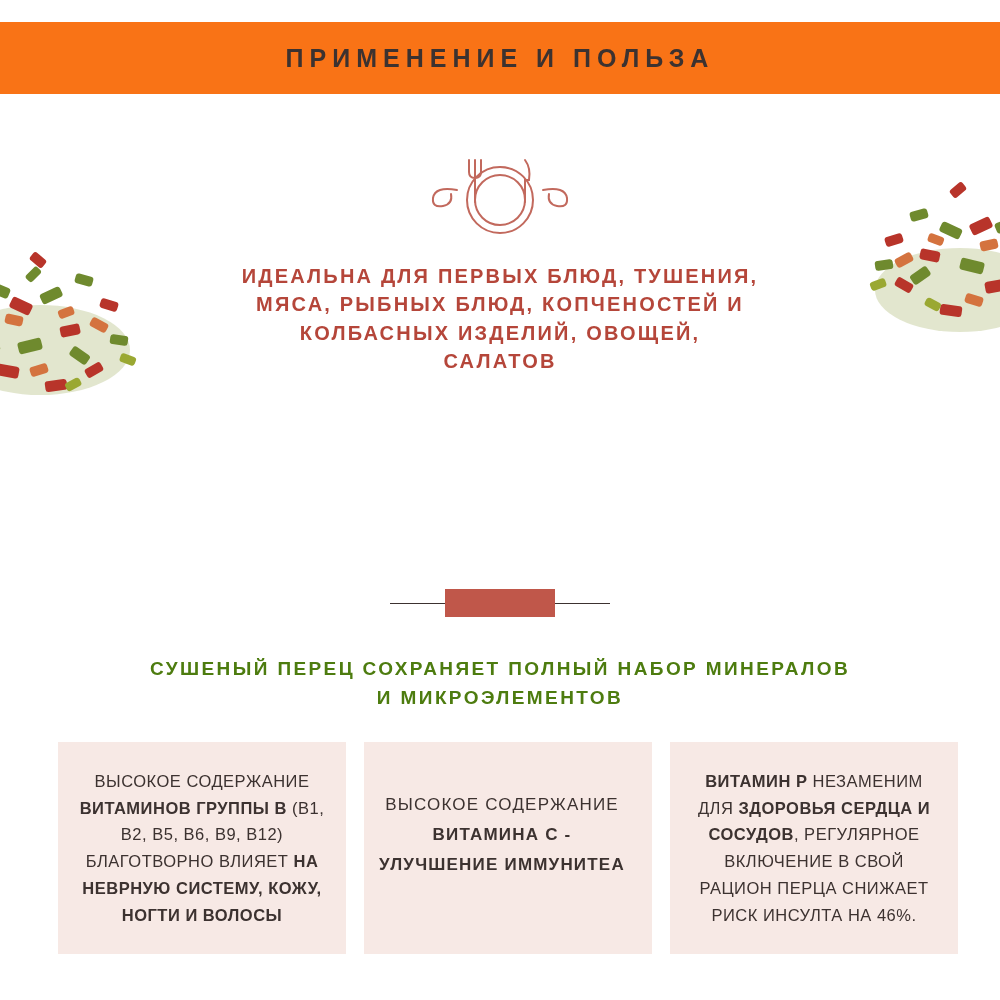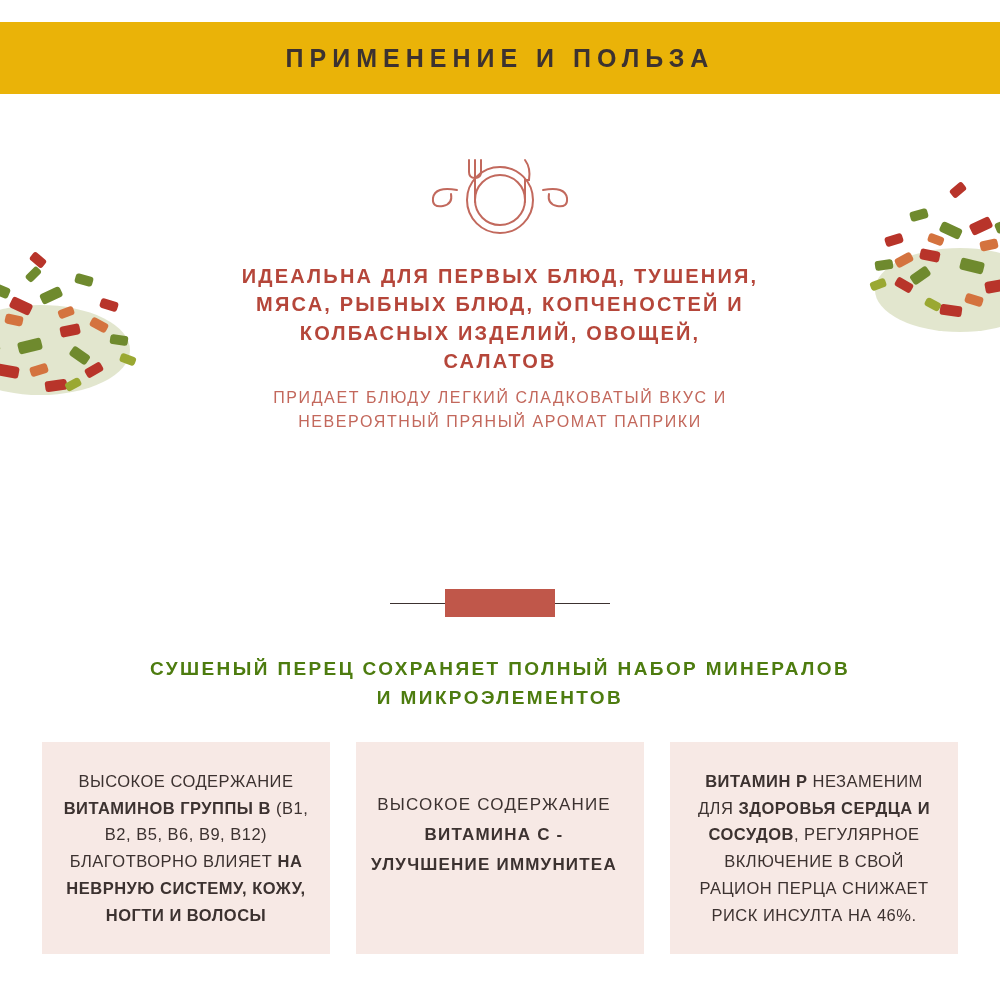--- a/index.html
+++ b/index.html
@@ -15,21 +15,21 @@
     position: relative;
   }
 
   
   .header-band {
     position: absolute;
     top: 22px;
     left: 0;
     width: 1000px;
     height: 72px;
-    background: #eab308;
+    background: #f97316;
     display: flex;
     align-items: center;
     justify-content: center;
   }
   .header-title {
     color: #3c3230;
     font-size: 25px;
     font-weight: bold;
     letter-spacing: 6px;
     text-align: center;
@@ -141,21 +141,21 @@
     justify-content: space-between;
   }
   .card {
     width: 288px;
     background: #f7e9e5;
     padding: 26px 18px;
     box-sizing: border-box;
     text-align: center;
     color: #3c3230;
   }
-  .card-1 { min-height: 212px; }
+  .card-1 { min-height: 212px; margin-left: 16px; }
   .card-2 { min-height: 212px; padding-left: 6px; }
   .card-3 { min-height: 212px; }
 
   .card p {
     margin: 0;
     font-size: 16.5px;
     line-height: 1.62;
     letter-spacing: 0.5px;
   }
   .card-2 p {
@@ -259,21 +259,20 @@
     <path d="M130 10 Q136 18 134 30 L130 30 L130 52"></path>
 
     <path d="M62 40 Q40 36 38 48 Q37 58 48 56 Q58 54 56 44"></path>
 
     <path d="M148 40 Q170 36 172 48 Q173 58 162 56 Q152 54 154 44"></path>
   </g>
 </svg>
 
 <div class="center-col">
   <p class="lead-text">ИДЕАЛЬНА ДЛЯ ПЕРВЫХ БЛЮД, ТУШЕНИЯ, МЯСА, РЫБНЫХ БЛЮД, КОПЧЕНОСТЕЙ И КОЛБАСНЫХ ИЗДЕЛИЙ, ОВОЩЕЙ, САЛАТОВ</p>
-  <p class="sub-text">ПРИДАЕТ БЛЮДУ ЛЕГКИЙ СЛАДКОВАТЫЙ ВКУС И НЕВЕРОЯТНЫЙ ПРЯНЫЙ АРОМАТ ПАПРИКИ</p>
 </div>
 
 <div class="divider-wrap">
   <div class="divider-line"></div>
   <div class="divider-block"></div>
 </div>
 
 <div class="section-heading">СУШЕНЫЙ ПЕРЕЦ СОХРАНЯЕТ ПОЛНЫЙ НАБОР МИНЕРАЛОВ И МИКРОЭЛЕМЕНТОВ</div>
 
 <div class="cards">

